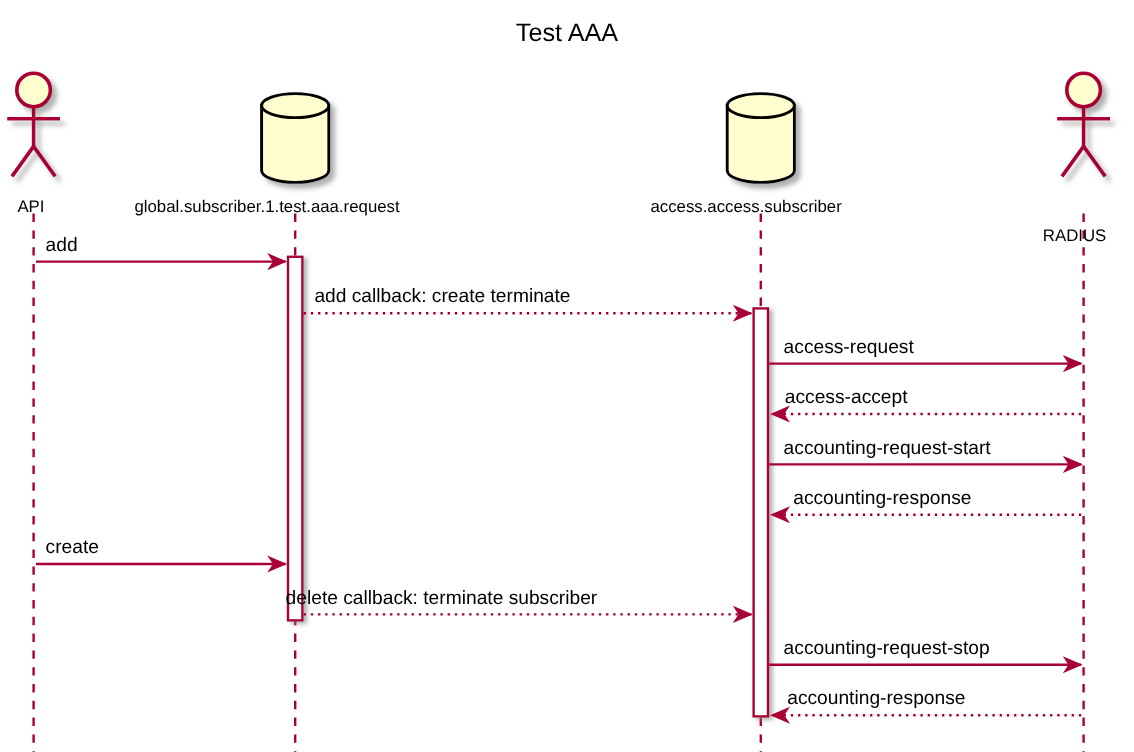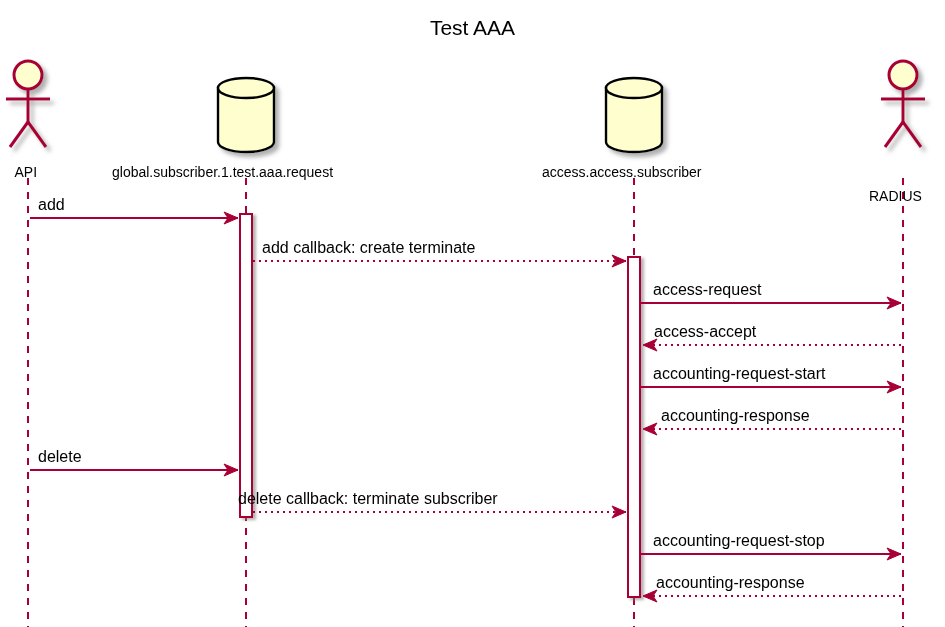--- a/index.html
+++ b/index.html
@@ -142,19 +142,19 @@
       <div class="txt participant-label" style="left: 14.5px; top: 165px;">API</div>
       <div class="txt participant-label" style="left: 112px; top: 165px;">global.subscriber.1.test.aaa.request</div>
       <div class="txt participant-label" style="left: 542px; top: 165px;">access.access.subscriber</div>
       <div class="txt participant-label" style="left: 869px; top: 165px; margin-top: 24px;">RADIUS</div>
       <div class="txt msg-label" style="left: 38px; top: 197px;">add</div>
       <div class="txt msg-label" style="left: 262px; top: 240px;">add callback: create terminate</div>
       <div class="txt msg-label" style="left: 653px; top: 282px;">access-request</div>
       <div class="txt msg-label" style="left: 654px; top: 324px;">access-accept</div>
       <div class="txt msg-label" style="left: 653px; top: 366px;">accounting-request-start</div>
       <div class="txt msg-label" style="left: 661px; top: 408px;">accounting-response</div>
-      <div class="txt msg-label" style="left: 38px; top: 449px;">delete</div>
+      <div class="txt msg-label" style="left: 38px; top: 449px;">create</div>
       <div class="txt msg-label" style="left: 238px; top: 491px;">delete callback: terminate subscriber</div>
       <div class="txt msg-label" style="left: 653px; top: 533px; text-align: right;">accounting-request-stop</div>
       <div class="txt msg-label" style="left: 656px; top: 575px;">accounting-response</div>
     </div>
 
 </div>
 
 </body></html>

